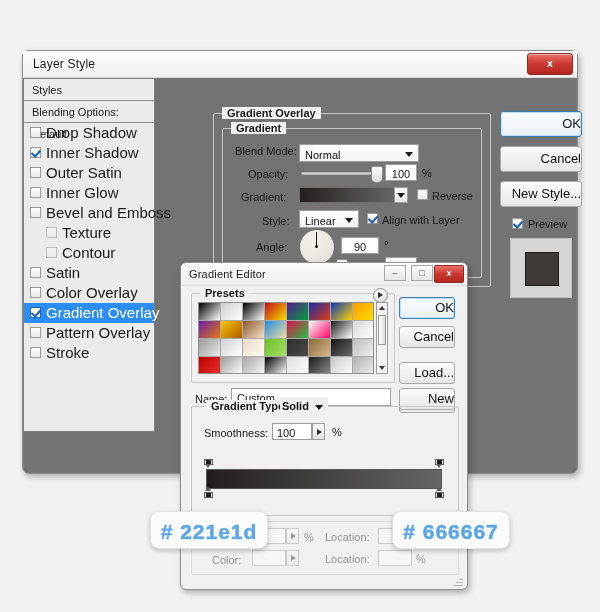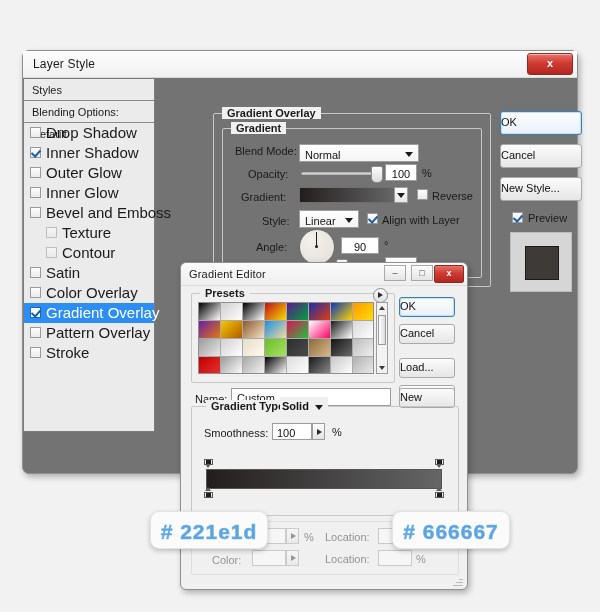--- a/index.html
+++ b/index.html
@@ -25,26 +25,26 @@
     background:linear-gradient(#fdfdfd,#f0f0f0);
     border-bottom:1px solid #d8d8d8;
   }
   .title-text{
     position:absolute;left:10px;top:6px;
     font-size:12px;color:#1b1b1b;
     letter-spacing:.2px;
   }
   .btn{
     display:inline-block;
-    text-align:left;
+    text-align:right;
     background:linear-gradient(#fbfbfb,#e6e6e6);
     border:1px solid #a9a9a9;
     border-radius:3px;
     color:#111;
-    font-size:11px;
+    font-size:13px;
     line-height:1;
     padding:5px 0 6px;
     box-sizing:border-box;
     cursor:default;
     user-select:none;
   }
   .btn.primary{
     border:1px solid #3c7fb1;
     box-shadow:0 0 0 1px #bfe0f5 inset;
     background:linear-gradient(#fbfdfe,#e8f1f8);
@@ -349,21 +349,21 @@
     <div class="style-row">
       <span class="chk"></span>
       <span>Drop Shadow</span>
     </div>
     <div class="style-row">
       <span class="chk on"></span>
       <span>Inner Shadow</span>
     </div>
     <div class="style-row">
       <span class="chk"></span>
-      <span>Outer Glow</span>
+      <span>Outer Satin</span>
     </div>
     <div class="style-row">
       <span class="chk"></span>
       <span>Inner Glow</span>
     </div>
     <div class="style-row">
       <span class="chk"></span>
       <span>Bevel and Emboss</span>
     </div>
     <div class="style-row indent">

